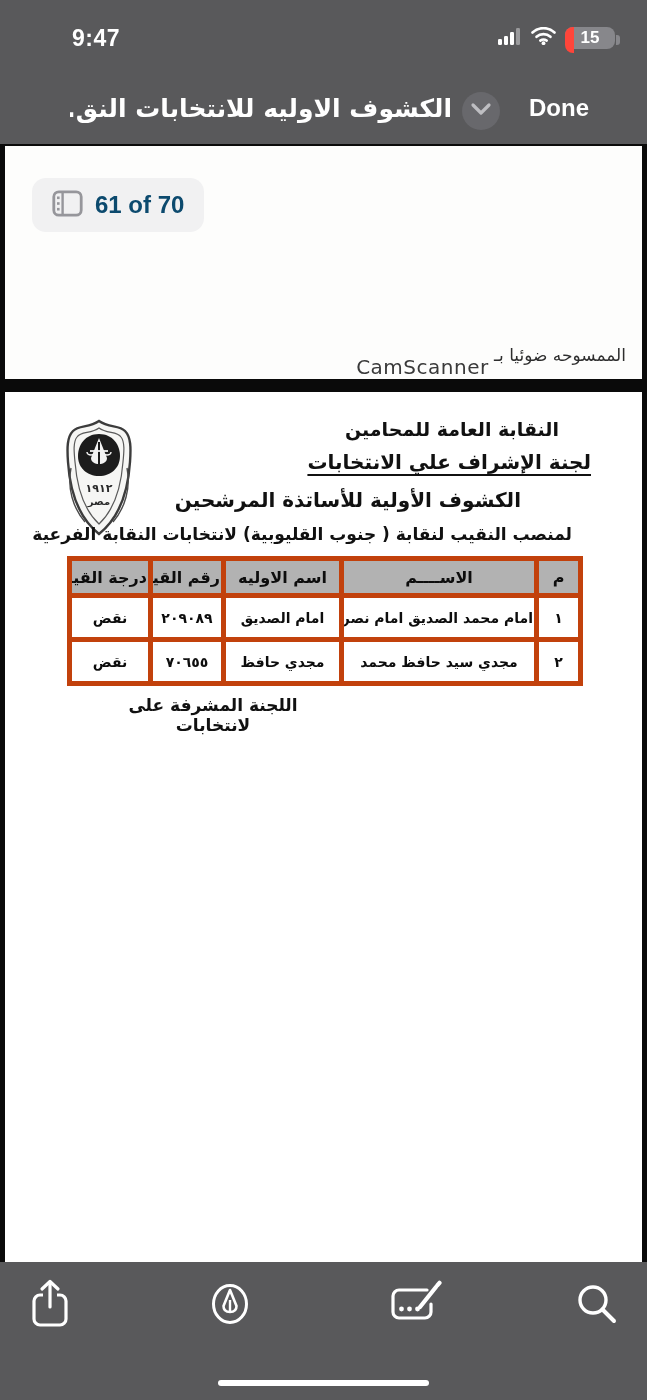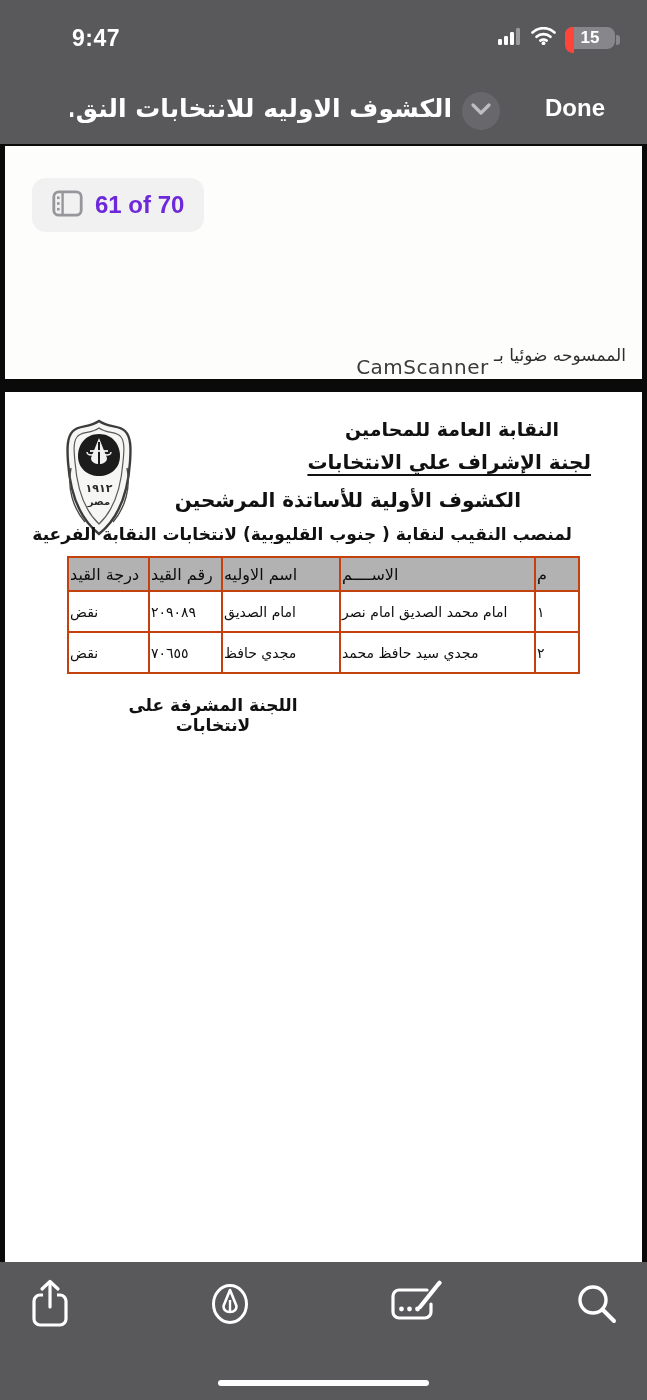--- a/index.html
+++ b/index.html
@@ -11,39 +11,39 @@
   .topbar{position:absolute;left:0;top:0;width:647px;height:144px;background:#59595b;}
   .time{position:absolute;left:72px;top:25px;color:#fff;font-size:23px;font-weight:bold;letter-spacing:.5px;text-align:center;}
   .statusicons{position:absolute;right:32px;top:27px;display:flex;align-items:center;gap:9px;}
   .battery{position:relative;width:50px;height:22px;background:#87878b;border-radius:8px;display:flex;align-items:center;justify-content:center;}
   .battery .fill{position:absolute;left:0;top:0;width:9px;height:26px;background:#ff453a;border-radius:8px 0 0 8px;}
   .battery .pct{position:relative;color:#fff;font-size:17px;font-weight:bold;z-index:2;}
   .battery .nub{position:absolute;right:-5px;top:8px;width:4px;height:10px;background:#87878b;border-radius:0 3px 3px 0;}
   .navrow{position:absolute;left:0;top:84px;width:647px;height:56px;}
   .navtitle{position:absolute;left:70px;top:10px;width:382px;color:#fff;font-size:25px;font-weight:bold;text-align:right;direction:rtl;white-space:nowrap;overflow:hidden;font-family:"DejaVu Sans",sans-serif;}
   .chevbtn{position:absolute;left:462px;top:8px;width:38px;height:38px;border-radius:50%;background:#68686c;display:flex;align-items:center;justify-content:center;}
-  .donebtn{position:absolute;left:529px;top:10px;color:#fff;font-size:24px;font-weight:bold;margin-left:16px;}
+  .donebtn{position:absolute;left:529px;top:10px;color:#fff;font-size:24px;font-weight:bold;}
   
   .page{position:absolute;left:5px;width:637px;background:#fdfdfc;overflow:hidden;}
   .page1{top:146px;height:233px;}
   .page2{top:392px;height:870px;background:#fff;}
   .pill{position:absolute;left:27px;top:32px;height:54px;padding:0 20px;background:#f1f1f2;border-radius:14px;display:flex;align-items:center;gap:12px;}
-  .pill .lbl{color:#6d28d9;font-size:24px;font-weight:bold;}
+  .pill .lbl{color:#0c4a6e;font-size:24px;font-weight:bold;}
   .watermark{position:absolute;right:16px;top:196px;direction:rtl;color:#2e2e2e;font-size:17px;font-family:"DejaVu Sans",sans-serif;white-space:nowrap;}
   .watermark .latin{display:inline-block;position:relative;top:13px;font-size:20px;color:#3a3a3a;letter-spacing:.5px;}
   
   .doc{position:absolute;inset:0;font-family:"DejaVu Sans",sans-serif;color:#111;}
   .doc .line{position:absolute;text-align:left;font-weight:bold;direction:rtl;white-space:nowrap;}
   .l-org{left:340px;top:26px;width:245px;font-size:19px;}
   .l-com{left:328px;top:58px;width:258px;font-size:20px;text-decoration:underline;text-underline-offset:5px;}
   .l-list{left:198px;top:96px;width:318px;font-size:20px;}
   .l-pos{left:143px;top:132px;width:424px;font-size:17px;}
   .logo{position:absolute;left:52px;top:26px;width:84px;height:128px;}
   .doctable{position:absolute;left:62px;top:164px;width:511px;border-collapse:collapse;direction:rtl;table-layout:fixed;}
-  .doctable th,.doctable td{border:2px solid #c2410c;font-family:"DejaVu Sans",sans-serif;font-weight:normal;text-align:left;overflow:hidden;white-space:nowrap;}
+  .doctable th,.doctable td{border:5px solid #c2410c;font-family:"DejaVu Sans",sans-serif;font-weight:bold;text-align:center;overflow:hidden;white-space:nowrap;}
   .doctable th{background:#b2b2b2;height:30px;font-size:16px;color:#0d0d0d;}
   .doctable td{height:37px;font-size:14px;color:#0d0d0d;background:#fff;}
   .footer-note{position:absolute;left:103px;top:303px;width:210px;text-align:center;font-weight:bold;font-size:17px;direction:rtl;font-family:"DejaVu Sans",sans-serif;color:#111;}
   
   .toolbar{position:absolute;left:0;top:1262px;width:647px;height:138px;background:#59595b;}
   .tool{position:absolute;top:16px;width:56px;height:56px;display:flex;align-items:center;justify-content:center;}
   .t-share{left:22px;} .t-markup{left:202px;} .t-autofill{left:387px;} .t-search{left:569px;}
   .homebar{position:absolute;left:218px;top:118px;width:211px;height:6px;background:#fff;border-radius:3px;}
 </style>
 </head>

